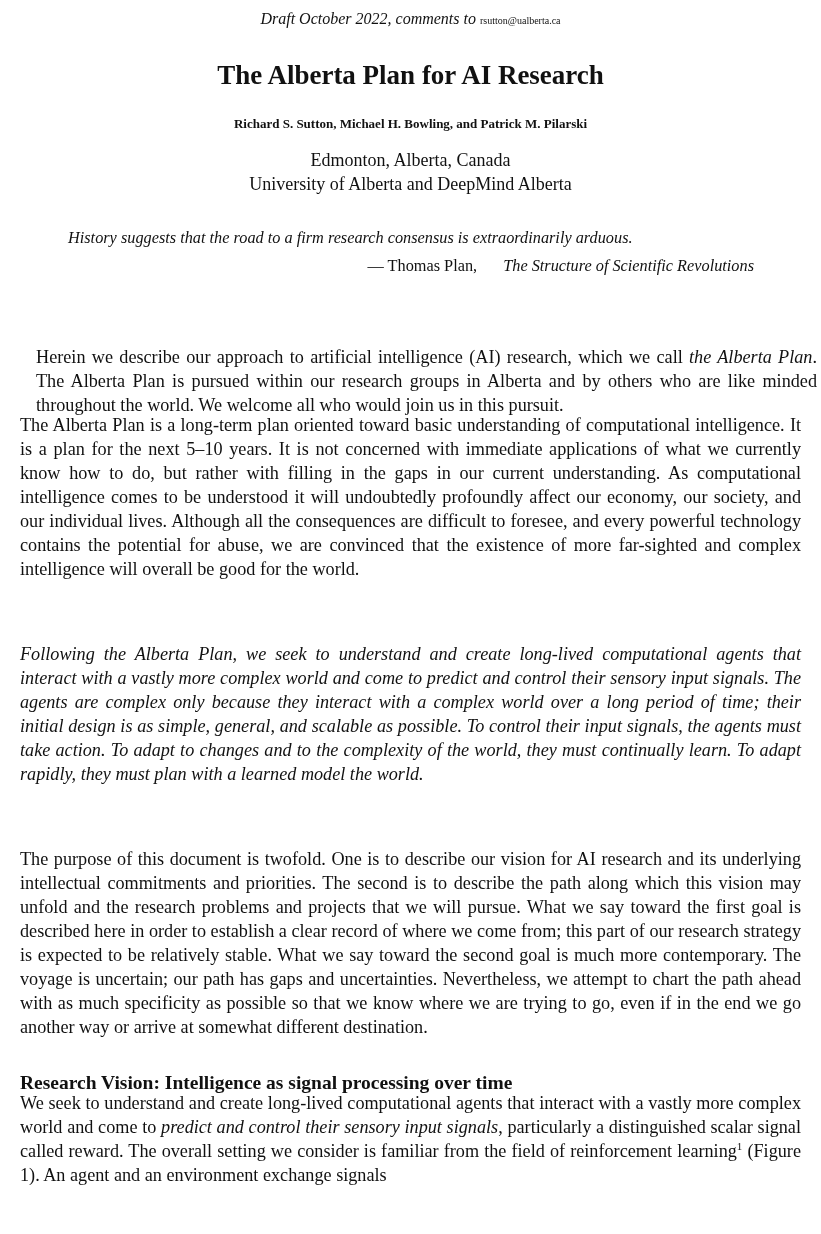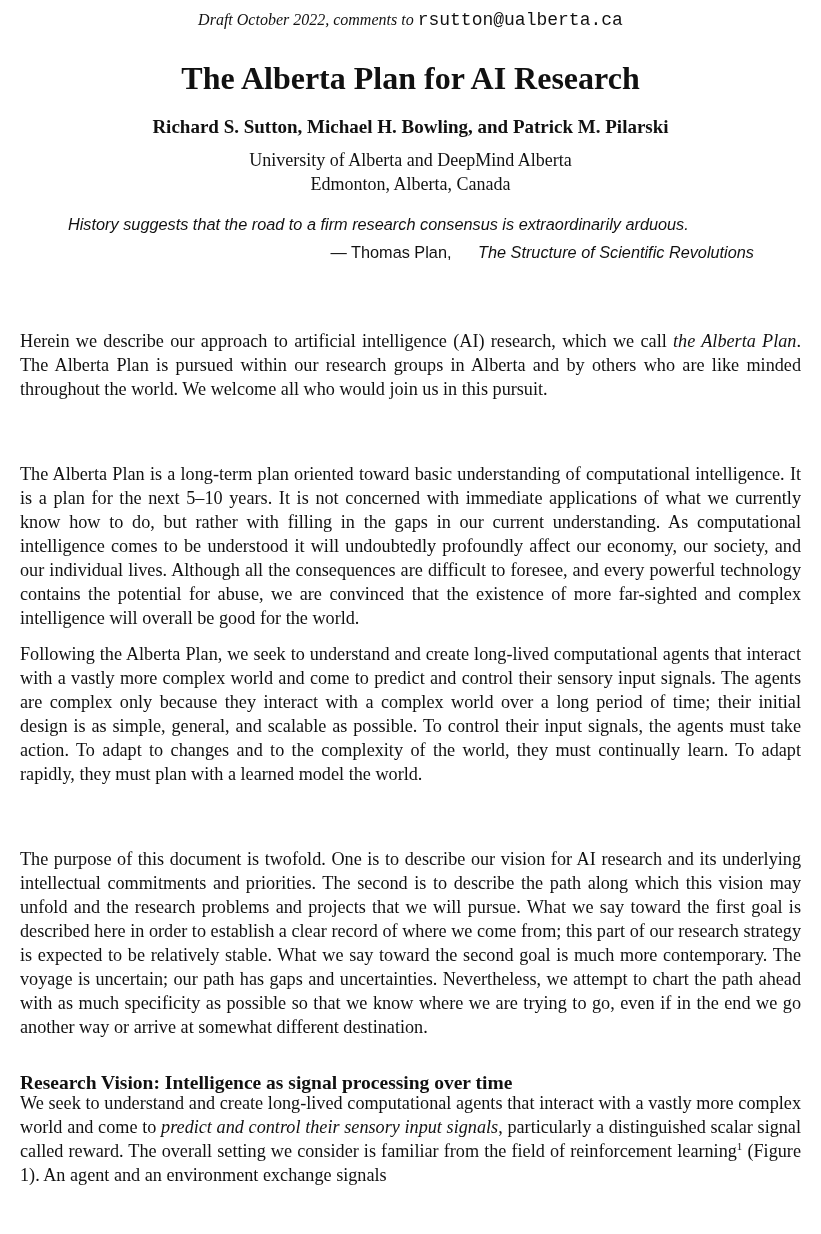--- a/index.html
+++ b/index.html
@@ -7,49 +7,49 @@
     width: 821px; height: 1234px; overflow: hidden;
     font-family: "DejaVu Serif", "Liberation Serif", serif;
     color: #111111;
     position: relative;
   }
   .page { position: absolute; left: 0; top: 0; width: 821px; height: 1234px; }
   .draft {
     position: absolute; top: 10px; left: 0; width: 821px; text-align: center;
     font-family: "Liberation Serif", serif; font-style: italic; font-size: 16px;
   }
-  .draft .mono { font-family: Liberation Mono, monospace; font-style: normal; font-size: 18px; }
+  .draft .mono { font-family: Liberation Serif, serif; font-style: normal; font-size: 10px; }
   .title {
     position: absolute; top: 60px; left: 0; width: 821px; text-align: center;
-    font-family: "Liberation Serif", serif; font-weight: bold; font-size: 32px;
+    font-family: "Liberation Serif", serif; font-weight: bold; font-size: 27px;
   }
   .authors {
     position: absolute; top: 116px; left: 0; width: 821px; text-align: center;
-    font-family: "Liberation Serif", serif; font-weight: bold; font-size: 19px;
+    font-family: "Liberation Serif", serif; font-weight: bold; font-size: 13px;
   }
   .affil {
     position: absolute; top: 148px; left: 0; width: 821px; text-align: center;
     font-family: "Liberation Serif", serif; font-size: 18px; line-height: 24px;
   }
   .quote {
-    position: absolute; top: 210px; left: 68px; width: 690px;
-    font-family: Liberation Sans, sans-serif; font-size: 16.3px; line-height: 28px;
+    position: absolute; top: 224px; left: 68px; width: 690px;
+    font-family: Liberation Serif, serif; font-size: 16.3px; line-height: 28px;
   }
   .quote .q-text { font-style: italic; }
   .quote .q-attr { text-align: right; padding-right: 4px; }
   .quote .q-attr i { font-style: italic; margin-left: 22px; }
   .body-text {
     position: absolute; left: 20px; width: 781px;
     font-family: "Liberation Serif", serif; font-size: 18.2px; line-height: 24px;
     text-align: justify; hyphens: auto;
   }
   .body-text i { font-style: italic; }
   .p1 { top: 329px; }
-  .p2 { top: 462px; }
-  .p3 { top: 642px; }
+  .p2 { top: 413px; }
+  .p3 { top: 642px; font-style: italic; }
   .p4 { top: 847px; }
   .p6 { top: 1090px; }
   .section-heading {
     position: absolute; top: 1072px; left: 20px; width: 781px;
     font-family: "Liberation Serif", serif; font-weight: bold; font-size: 19.5px;
   }
   .p6 { top: 1091px; }
   sup { font-size: 11px; line-height: 0; vertical-align: super; }
 </style>
 </head>
@@ -57,30 +57,30 @@
 
 <div class="page">
 
   <div class="draft"><span>Draft October 2022, comments to </span><span class="mono">rsutton@ualberta.ca</span></div>
 
   <div class="title">The Alberta Plan for AI Research</div>
 
   <div class="authors">Richard S. Sutton, Michael H. Bowling, and Patrick M. Pilarski</div>
 
   <div class="affil">
+    <div>Edmonton, Alberta, Canada</div>
     <div>University of Alberta and DeepMind Alberta</div>
-    <div>Edmonton, Alberta, Canada</div>
   </div>
 
   <div class="quote">
     <div class="q-text">History suggests that the road to a firm research consensus is extraordinarily arduous.</div>
     <div class="q-attr"><span>— Thomas Plan, </span><i>The Structure of Scientific Revolutions</i></div>
   </div>
 
-  <p class="body-text p1" style="margin:0"><span>Herein we describe our approach to artificial intelligence (AI) research, which we call </span><i>the Alberta Plan</i><span>.  The Alberta Plan is pursued within our research groups in Alberta and by others who are like minded throughout the world. We welcome all who would join us in this pursuit.</span></p>
+  <p class="body-text p1" style="margin:16px"><span>Herein we describe our approach to artificial intelligence (AI) research, which we call </span><i>the Alberta Plan</i><span>.  The Alberta Plan is pursued within our research groups in Alberta and by others who are like minded throughout the world. We welcome all who would join us in this pursuit.</span></p>
 
   <p class="body-text p2" style="margin:0">The Alberta Plan is a long-term plan oriented toward basic understanding of computational intelligence. It is a plan for the next 5–10 years. It is not concerned with immediate applications of what we currently know how to do, but rather with filling in the gaps in our current understanding.  As computational intelligence comes to be understood it will undoubtedly profoundly affect our economy, our society, and our individual lives.  Although all the consequences are difficult to foresee, and every powerful technology contains the potential for abuse, we are convinced that the existence of more far-sighted and complex intelligence will overall be good for the world.</p>
 
   <p class="body-text p3" style="margin:0">Following the Alberta Plan, we seek to understand and create long-lived computational agents that interact with a vastly more complex world and come to predict and control their sensory input signals. The agents are complex only because they interact with a complex world over a long period of time; their initial design is as simple, general, and scalable as possible.  To control their input signals, the agents must take action.  To adapt to changes and to the complexity of the world, they must continually learn. To adapt rapidly, they must plan with a learned model the world.</p>
 
   <p class="body-text p4" style="margin:0">The purpose of this document is twofold. One is to describe our vision for AI research and its underlying intellectual commitments and priorities. The second is to describe the path along which this vision may unfold and the research problems and projects that we will pursue. What we say toward the first goal is described here in order to establish a clear record of where we come from; this part of our research strategy is expected to be relatively stable. What we say toward the second goal is much more contemporary.  The voyage is uncertain; our path has gaps and uncertainties. Nevertheless, we attempt to chart the path ahead with as much specificity as possible so that we know where we are trying to go, even if in the end we go another way or arrive at somewhat different destination.</p>
 
   <h2 class="section-heading" style="margin:0">Research Vision: Intelligence as signal processing over time</h2>
 
   <p class="body-text p6" style="margin:0"><span>We seek to understand and create long-lived computational agents that interact with a vastly more complex world and come to </span><i>predict and control their sensory input signals</i><span>, particularly a distinguished scalar signal called reward.  The overall setting we consider is familiar from the field of reinforcement learning</span><sup>1</sup><span> (Figure 1).  An agent and an environment exchange signals</span></p>

